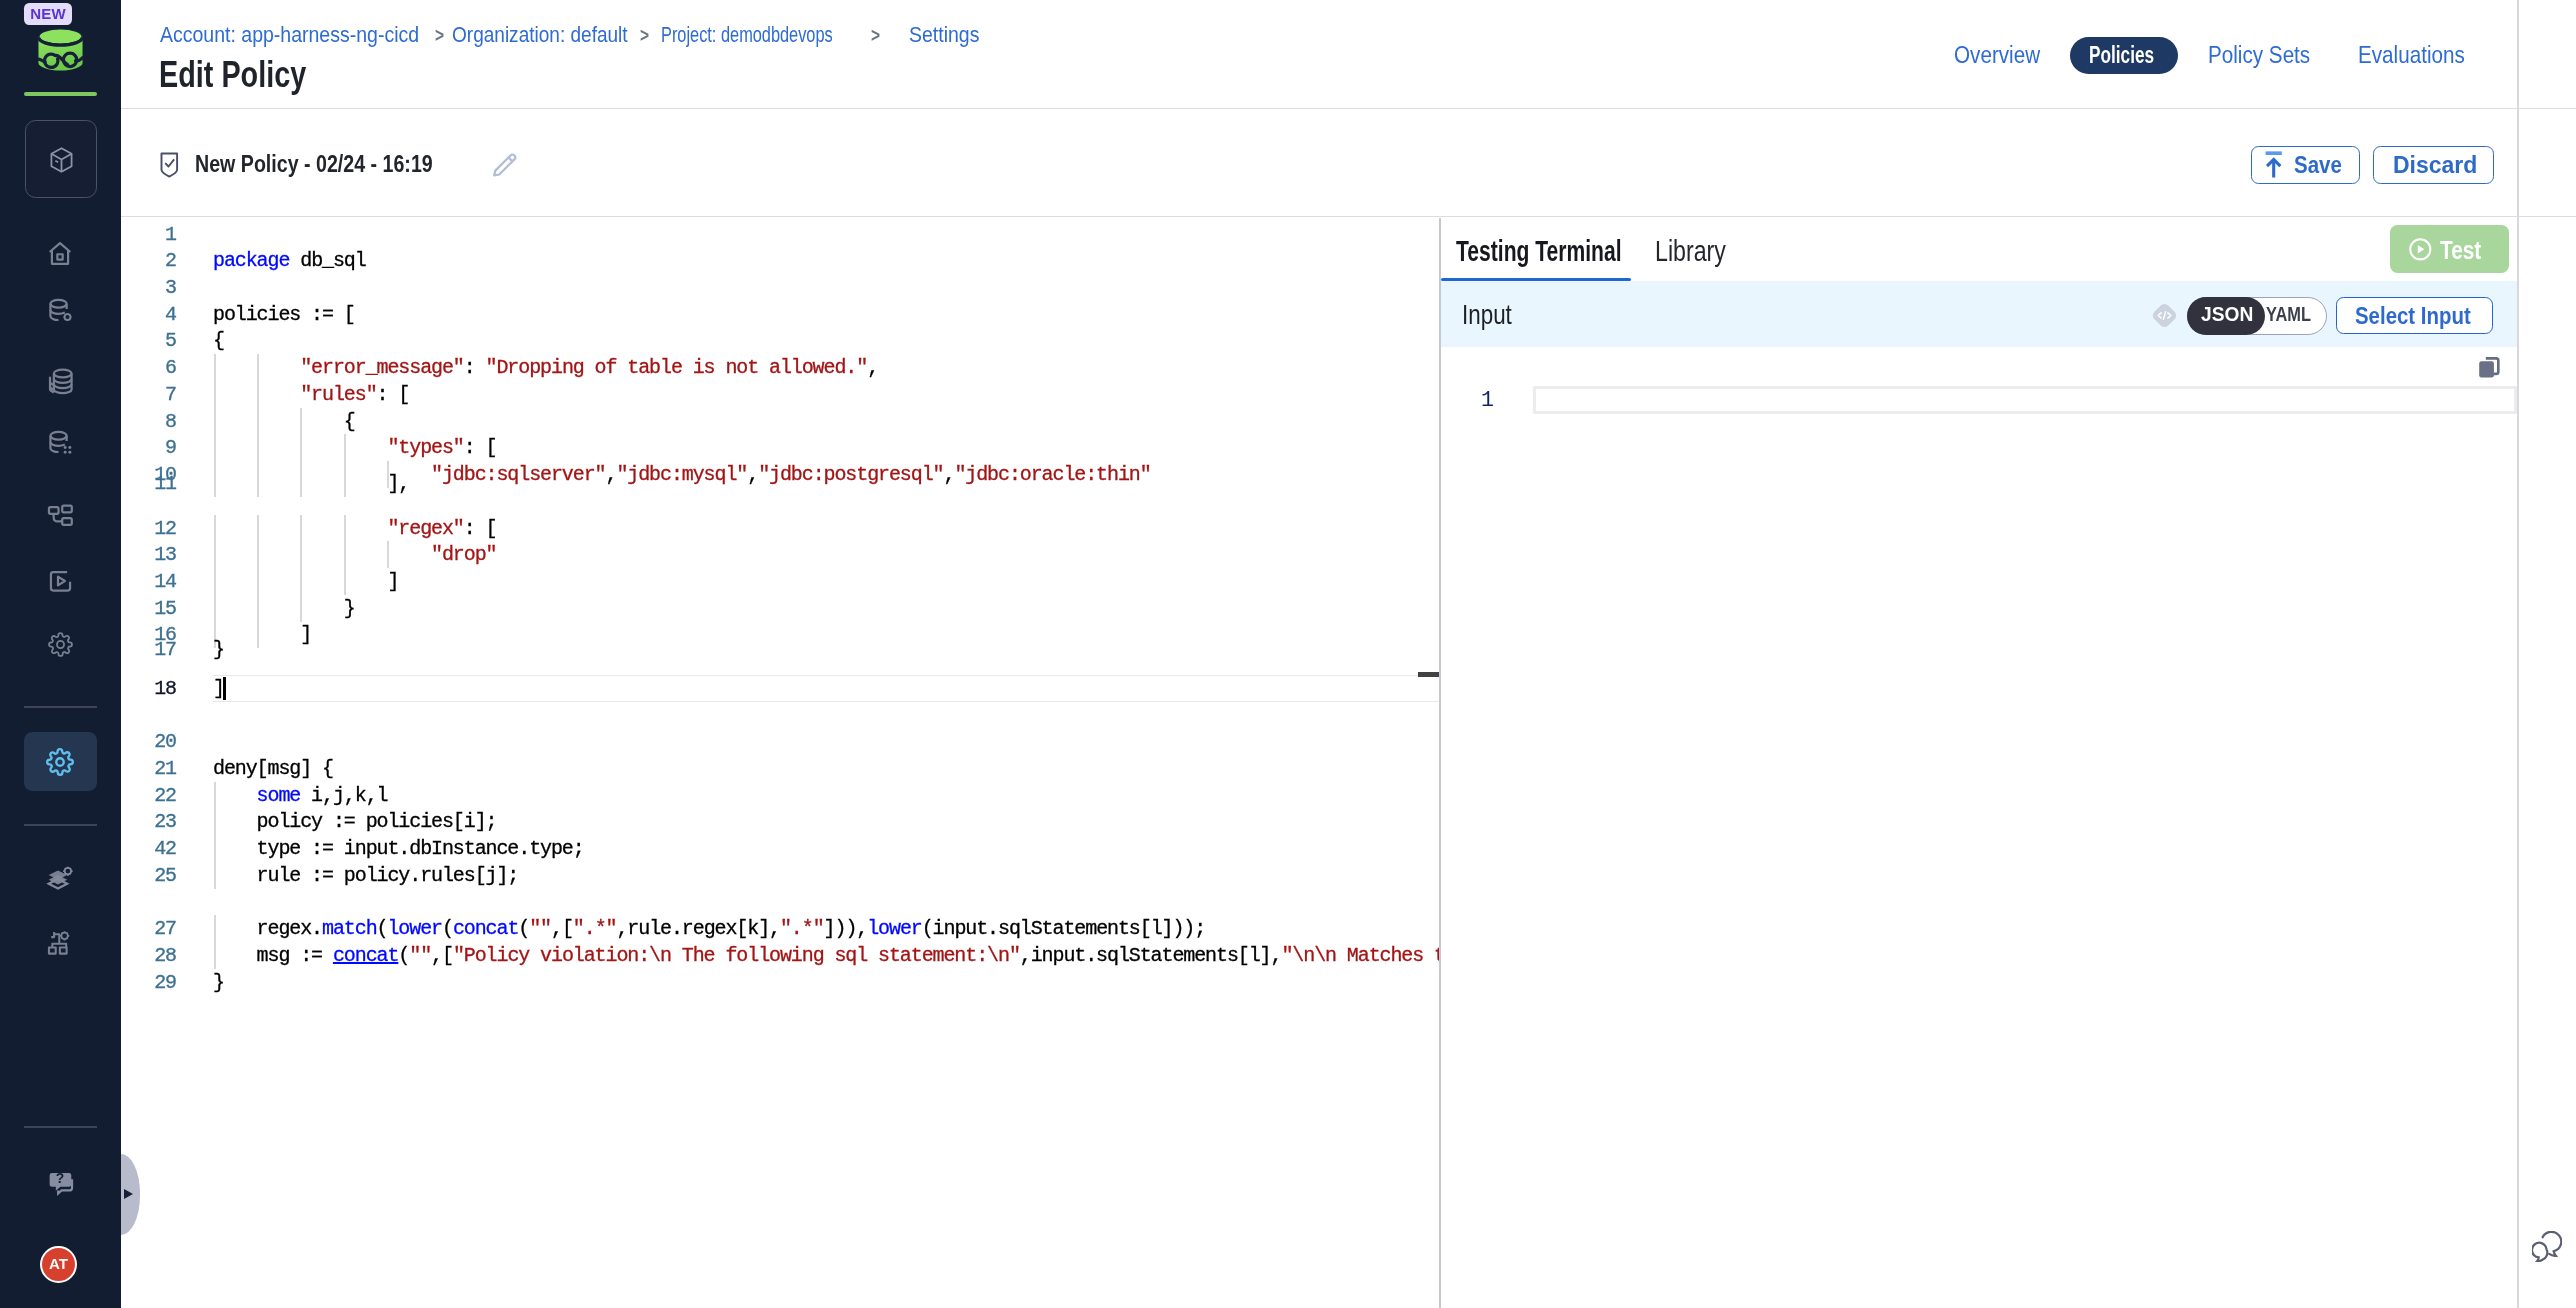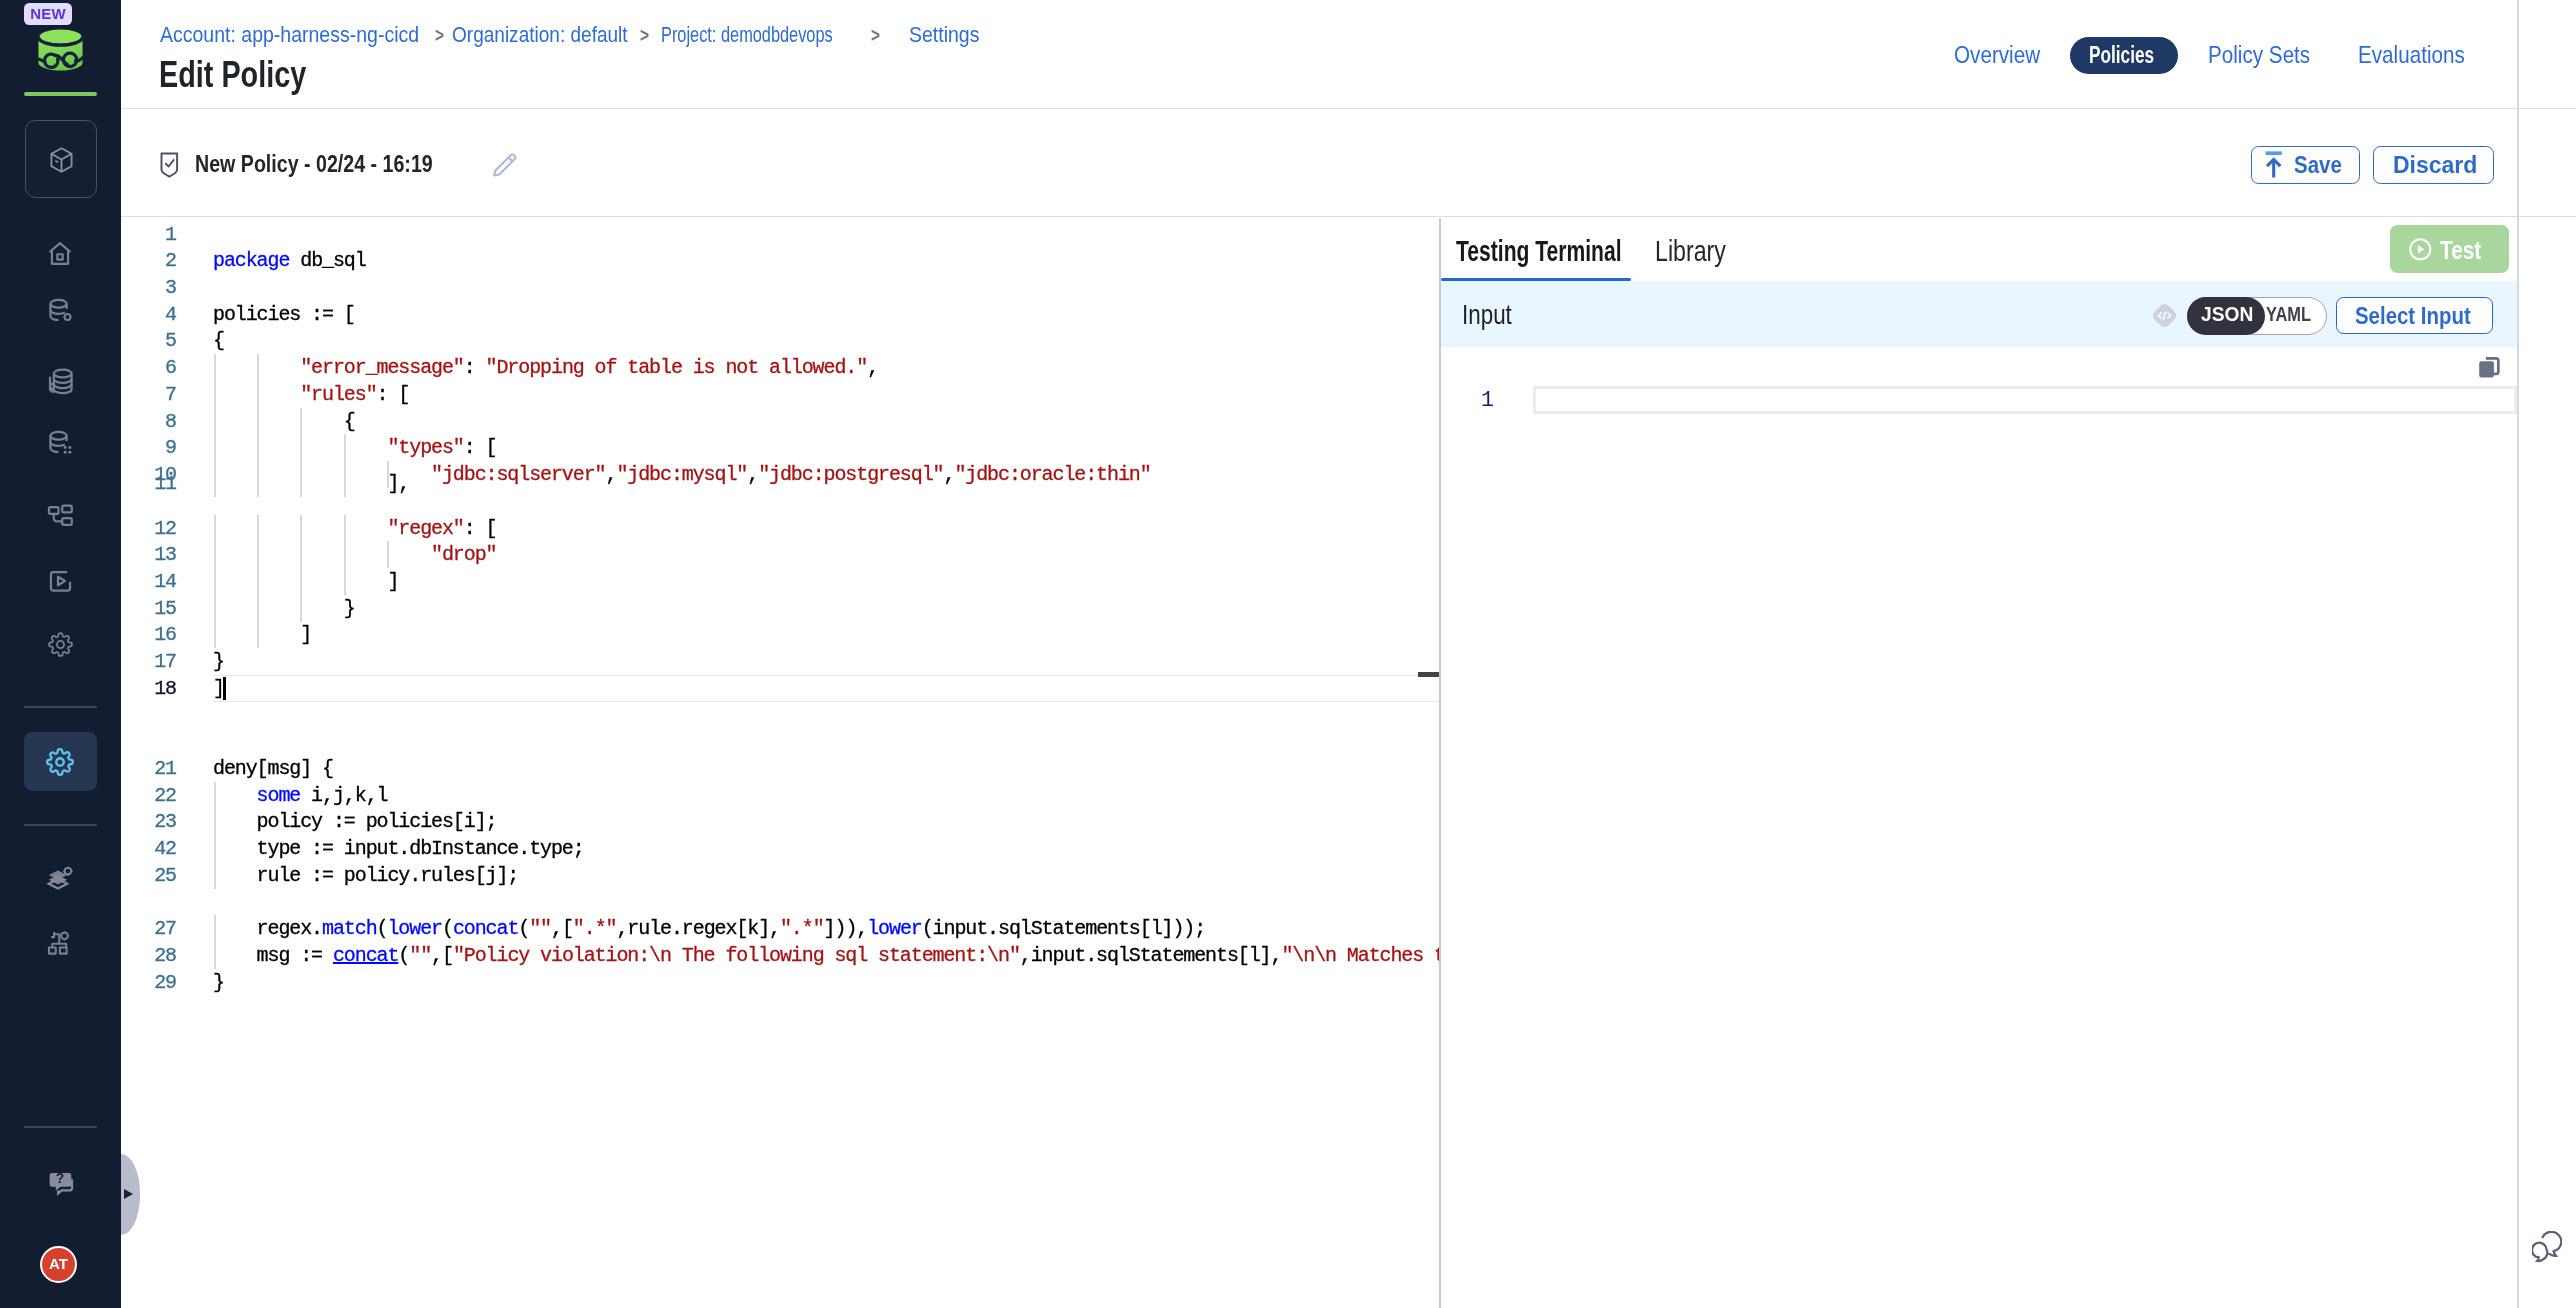--- a/index.html
+++ b/index.html
@@ -217,22 +217,23 @@
 <div class="ln" style="top:163px"><i class="g" style="left:93px"></i><i class="g" style="left:136px"></i><span class="num">7</span><span class="code"><b class="p">        </b><b class="s">"rules"</b><b class="p">: [</b></span></div>
 <div class="ln" style="top:190px"><i class="g" style="left:93px"></i><i class="g" style="left:136px"></i><i class="g" style="left:179px"></i><span class="num">8</span><span class="code"><b class="p">            {</b></span></div>
 <div class="ln" style="top:216px"><i class="g" style="left:93px"></i><i class="g" style="left:136px"></i><i class="g" style="left:179px"></i><i class="g" style="left:223px"></i><span class="num">9</span><span class="code"><b class="p">                </b><b class="s">"types"</b><b class="p">: [</b></span></div>
 <div class="ln" style="top:243px"><i class="g" style="left:93px"></i><i class="g" style="left:136px"></i><i class="g" style="left:179px"></i><i class="g" style="left:223px"></i><i class="g" style="left:266px"></i><span class="num">10</span><span class="code"><b class="p">                    </b><b class="s">"jdbc:sqlserver"</b><b class="p">,</b><b class="s">"jdbc:mysql"</b><b class="p">,</b><b class="s">"jdbc:postgresql"</b><b class="p">,</b><b class="s">"jdbc:oracle:thin"</b></span></div>
 <div class="ln" style="top:252px"><i class="g" style="left:93px"></i><i class="g" style="left:136px"></i><i class="g" style="left:179px"></i><i class="g" style="left:223px"></i><span class="num">11</span><span class="code"><b class="p">                ],</b></span></div>
 <div class="ln" style="top:297px"><i class="g" style="left:93px"></i><i class="g" style="left:136px"></i><i class="g" style="left:179px"></i><i class="g" style="left:223px"></i><span class="num">12</span><span class="code"><b class="p">                </b><b class="s">"regex"</b><b class="p">: [</b></span></div>
 <div class="ln" style="top:323px"><i class="g" style="left:93px"></i><i class="g" style="left:136px"></i><i class="g" style="left:179px"></i><i class="g" style="left:223px"></i><i class="g" style="left:266px"></i><span class="num">13</span><span class="code"><b class="p">                    </b><b class="s">"drop"</b></span></div>
 <div class="ln" style="top:350px"><i class="g" style="left:93px"></i><i class="g" style="left:136px"></i><i class="g" style="left:179px"></i><i class="g" style="left:223px"></i><span class="num">14</span><span class="code"><b class="p">                ]</b></span></div>
 <div class="ln" style="top:377px"><i class="g" style="left:93px"></i><i class="g" style="left:136px"></i><i class="g" style="left:179px"></i><span class="num">15</span><span class="code"><b class="p">            }</b></span></div>
 <div class="ln" style="top:403px"><i class="g" style="left:93px"></i><i class="g" style="left:136px"></i><span class="num">16</span><span class="code"><b class="p">        ]</b></span></div>
-<div class="ln" style="top:430px"><span class="num">17</span><span class="code"><b class="p">}</b></span></div>
+<div class="ln" style="top:418px"><span class="num">17</span><span class="code"><b class="p">}</b></span></div>
 <div class="ln" style="top:457px"><em class="curline"></em><em class="cursor"></em><span class="num an">18</span><span class="code"><b class="p">]</b></span></div>
+<div class="ln" style="top:510px"><span class="num">20</span><span class="code"></span></div>
 <div class="ln" style="top:537px"><span class="num">21</span><span class="code"><b class="p">deny[msg] {</b></span></div>
 <div class="ln" style="top:564px"><i class="g" style="left:93px"></i><span class="num">22</span><span class="code"><b class="p">    </b><b class="k">some</b><b class="p"> i,j,k,l</b></span></div>
 <div class="ln" style="top:590px"><i class="g" style="left:93px"></i><span class="num">23</span><span class="code"><b class="p">    policy := policies[i];</b></span></div>
 <div class="ln" style="top:617px"><i class="g" style="left:93px"></i><span class="num">42</span><span class="code"><b class="p">    type := input.dbInstance.type;</b></span></div>
 <div class="ln" style="top:644px"><i class="g" style="left:93px"></i><span class="num">25</span><span class="code"><b class="p">    rule := policy.rules[j];</b></span></div>
 <div class="ln" style="top:697px"><i class="g" style="left:93px"></i><span class="num">27</span><span class="code"><b class="p">    regex.</b><b class="f">match</b><b class="p">(</b><b class="f">lower</b><b class="p">(</b><b class="f">concat</b><b class="p">(</b><b class="s">""</b><b class="p">,[</b><b class="s">".*"</b><b class="p">,rule.regex[k],</b><b class="s">".*"</b><b class="p">])),</b><b class="f">lower</b><b class="p">(input.sqlStatements[l]));</b></span></div>
 <div class="ln" style="top:724px"><i class="g" style="left:93px"></i><span class="num">28</span><span class="code"><b class="p">    msg := </b><b class="fu">concat</b><b class="p">(</b><b class="s">""</b><b class="p">,[</b><b class="s">"Policy violation:\n The following sql statement:\n"</b><b class="p">,input.sqlStatements[l],</b><b class="s">"\n\n Matches the regex:\n "</b></span></div>
 <div class="ln" style="top:751px"><span class="num">29</span><span class="code"><b class="p">}</b></span></div>
 </div>
 <div id="ovdash"></div>

